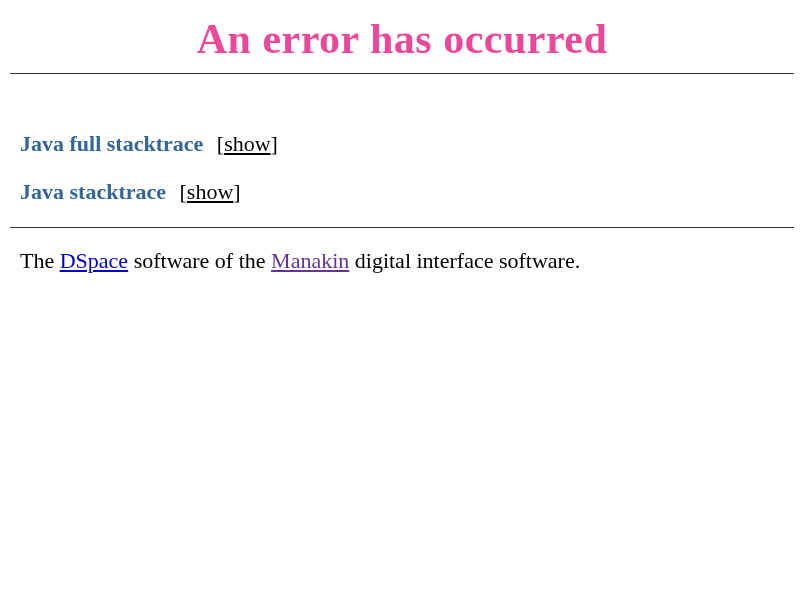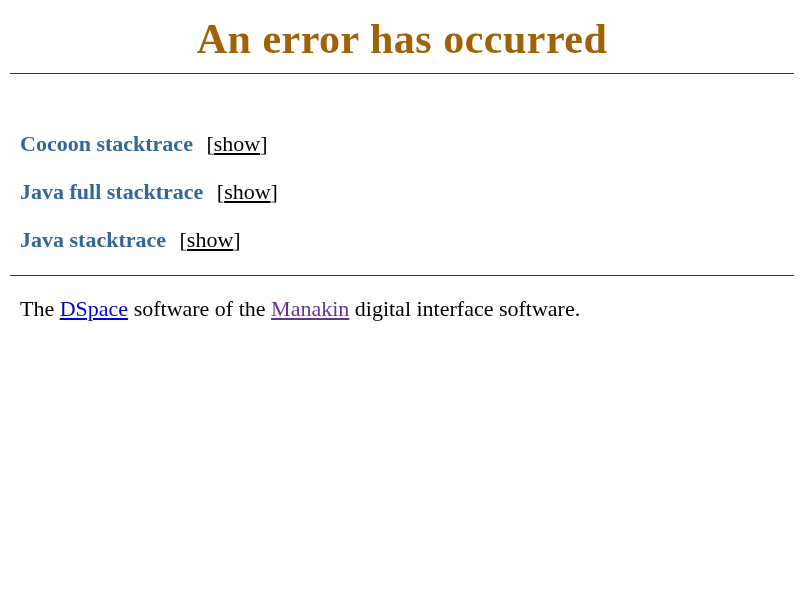--- a/index.html
+++ b/index.html
@@ -3,21 +3,21 @@
   <meta charset="utf-8">
   <style>
     body {
       font-family: Georgia, 'Times New Roman', serif;
       margin: 0;
       padding: 10px;
       background: #ffffff;
       color: #000000;
     }
     .heading {
-      color: #a16207;
+      color: #ec4899;
       font-size: 42px;
       font-weight: bold;
       text-align: center;
       margin: 5px 0 10px 0;
       letter-spacing: 0.5px;
     }
     hr {
       border: none;
       border-top: 1px solid #333;
       margin: 5px 0;
@@ -81,24 +81,20 @@
 <body>
 
 <h1 class="heading">An error has occurred</h1>
 <hr>
 
 <div class="content">
 
 </div>
 
 <div class="stacktrace-section">
-  <div class="stacktrace-item">
-    <span class="stacktrace-label">Cocoon stacktrace</span>
-    <span class="bracket">[</span><a href="#" class="show-link">show</a><span class="bracket">]</span>
-  </div>
 
   <div class="stacktrace-item">
     <span class="stacktrace-label">Java full stacktrace</span>
     <span class="bracket">[</span><a href="#" class="show-link">show</a><span class="bracket">]</span>
   </div>
 
   <div class="stacktrace-item">
     <span class="stacktrace-label">Java stacktrace</span>
     <span class="bracket">[</span><a href="#" class="show-link">show</a><span class="bracket">]</span>
   </div>

